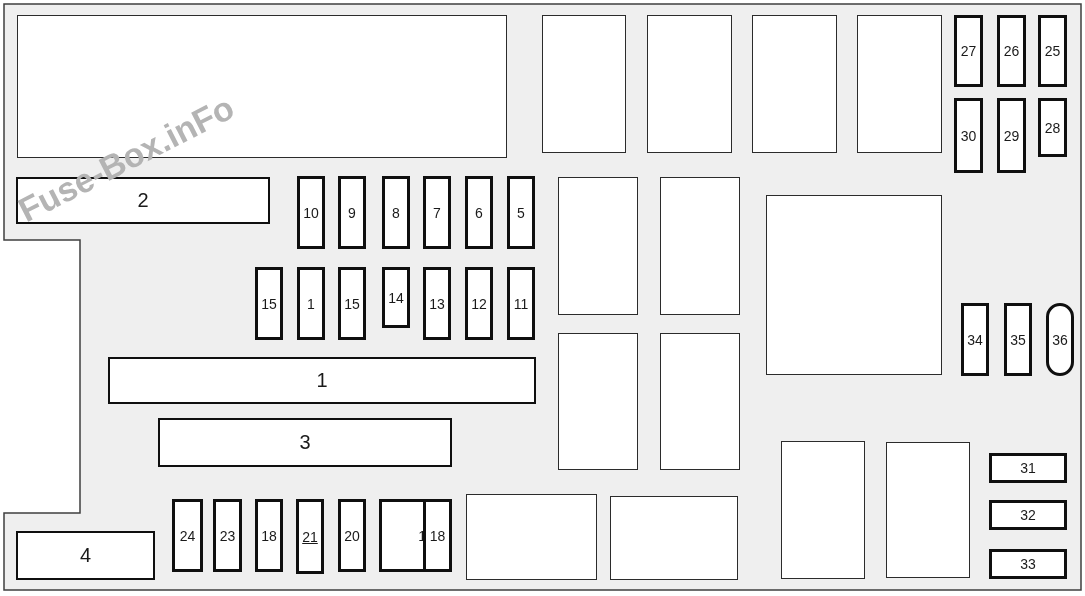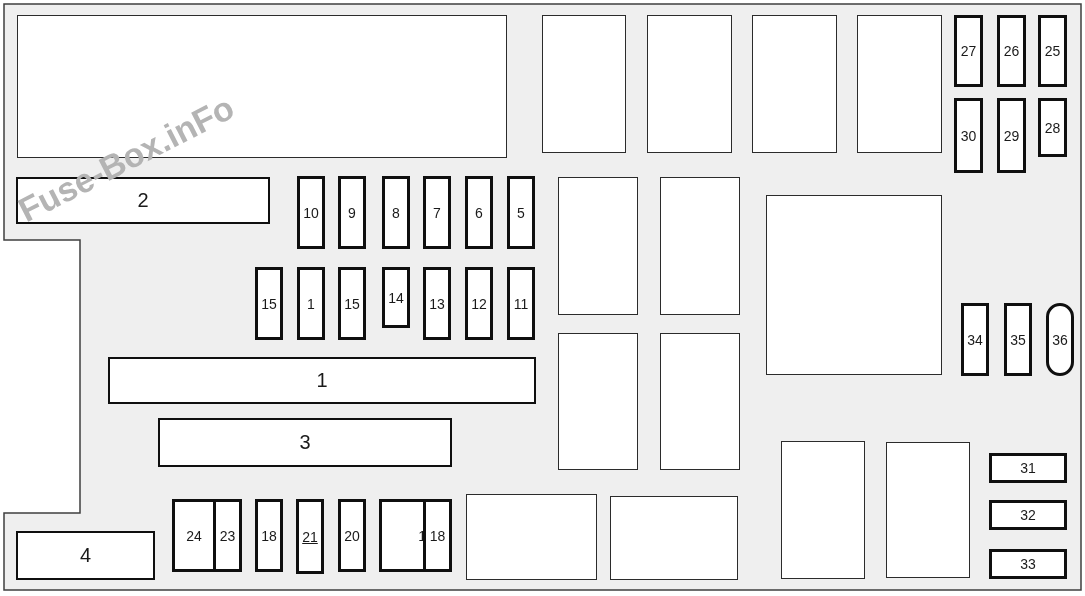--- a/index.html
+++ b/index.html
@@ -68,21 +68,21 @@
       <div class="box fuse" style="left: 423px; top: 176px; width: 28px; height: 73px;">7</div>
       <div class="box fuse" style="left: 465px; top: 176px; width: 28px; height: 73px;">6</div>
       <div class="box fuse" style="left: 507px; top: 176px; width: 28px; height: 73px;">5</div>
       <div class="box fuse" style="left: 255px; top: 267px; width: 28px; height: 73px;">15</div>
       <div class="box fuse" style="left: 297px; top: 267px; width: 28px; height: 73px;">1</div>
       <div class="box fuse" style="left: 338px; top: 267px; width: 28px; height: 73px;">15</div>
       <div class="box fuse" style="left: 382px; top: 267px; width: 28px; height: 61px;">14</div>
       <div class="box fuse" style="left: 423px; top: 267px; width: 28px; height: 73px;">13</div>
       <div class="box fuse" style="left: 465px; top: 267px; width: 28px; height: 73px;">12</div>
       <div class="box fuse" style="left: 507px; top: 267px; width: 28px; height: 73px;">11</div>
-      <div class="box fuse" style="left: 172px; top: 499px; width: 44px; height: 73px;">24</div>
+      <div class="box fuse" style="left: 172px; top: 499px; width: 31px; height: 73px;">24</div>
       <div class="box fuse" style="left: 213px; top: 499px; width: 29px; height: 73px;">23</div>
       <div class="box fuse" style="left: 255px; top: 499px; width: 28px; height: 73px;">18</div>
       <div class="box fuse" style="left: 296px; top: 499px; width: 28px; height: 75px; text-decoration: underline;">21</div>
       <div class="box fuse" style="left: 338px; top: 499px; width: 28px; height: 73px;">20</div>
       <div class="box fuse" style="left: 379px; top: 499px; width: 49px; height: 73px; padding-left: 44px;">19</div>
       <div class="box fuse" style="left: 423px; top: 499px; width: 29px; height: 73px;">18</div>
       <div class="box fuse" style="left: 954px; top: 15px; width: 29px; height: 72px;">27</div>
       <div class="box fuse" style="left: 997px; top: 15px; width: 29px; height: 72px;">26</div>
       <div class="box fuse" style="left: 1038px; top: 15px; width: 29px; height: 72px;">25</div>
       <div class="box fuse" style="left: 954px; top: 98px; width: 29px; height: 75px;">30</div>

